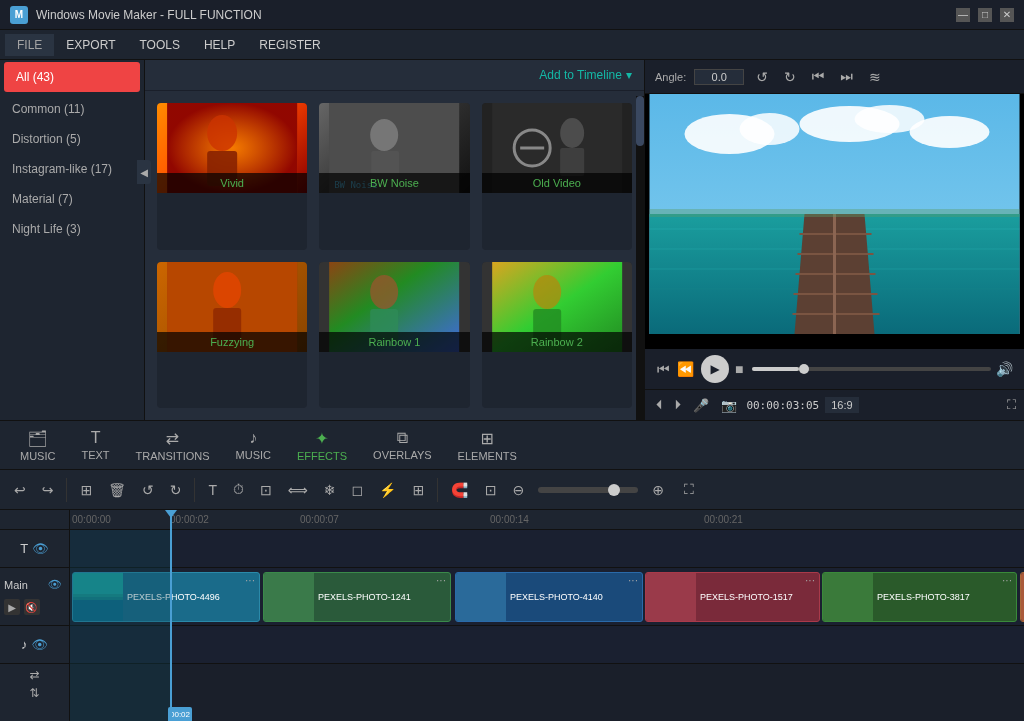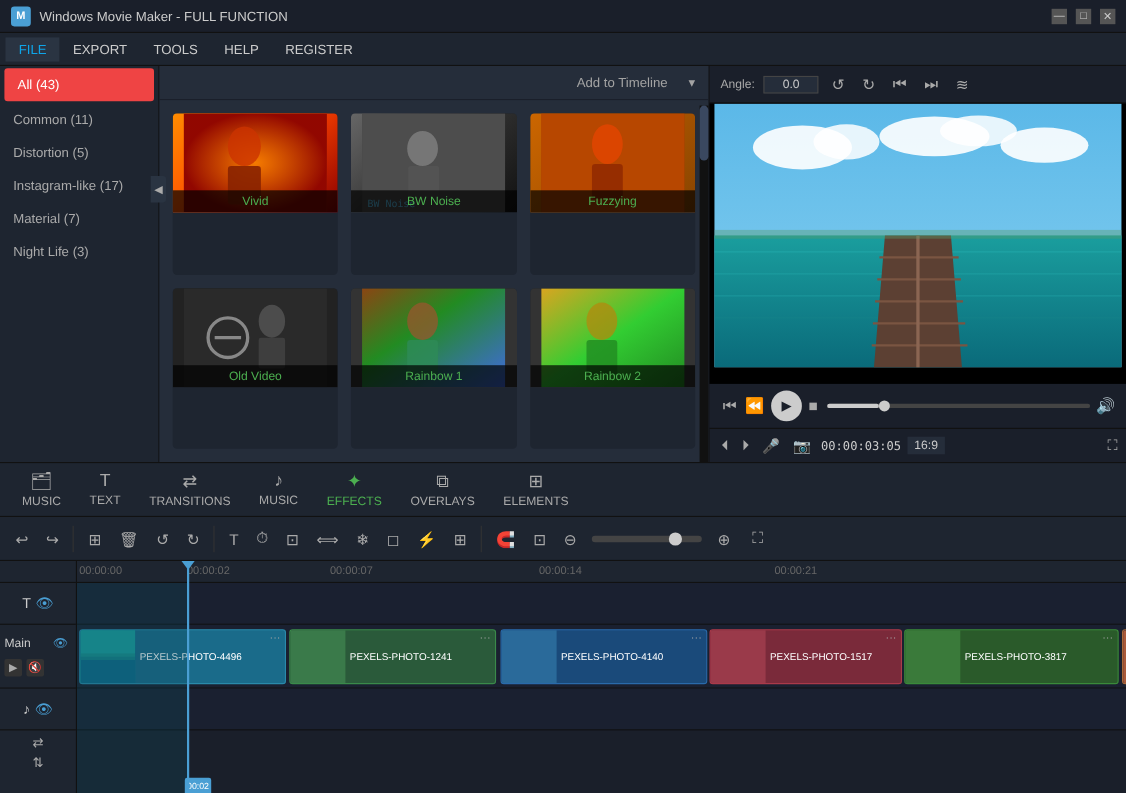--- a/index.html
+++ b/index.html
@@ -9,38 +9,38 @@
     .title-bar { background: #1a1f2a; height: 30px; display: flex; align-items: center; justify-content: space-between; padding: 0 10px; border-bottom: 1px solid #111; }
     .title-bar-left { display: flex; align-items: center; gap: 8px; }
     .title-bar-icon { width: 18px; height: 18px; background: #4a9fd4; border-radius: 3px; display: flex; align-items: center; justify-content: center; color: white; font-size: 10px; font-weight: bold; }
     .title-bar-text { color: #ccc; font-size: 12px; }
     .title-bar-controls { display: flex; gap: 8px; }
     .title-bar-btn { width: 14px; height: 14px; background: #555; border: none; color: #ccc; cursor: pointer; font-size: 10px; display: flex; align-items: center; justify-content: center; }
 
     
     .menu-bar { background: #1e2530; height: 30px; display: flex; align-items: center; padding: 0 5px; border-bottom: 1px solid #111; }
     .menu-item { padding: 4px 12px; color: #ccc; cursor: pointer; font-size: 12px; }
-    .menu-item.active { background: #2a3442; color: #0ea5e9; }
+    .menu-item.active { background: #2a3442; color: #a3a3a3; }
 
     
     .main-layout { display: flex; flex-direction: column; height: calc(721px - 60px); }
 
     
     .top-section { display: flex; height: 360px; }
 
     
     .left-panel { width: 145px; background: #1e2530; border-right: 1px solid #111; display: flex; flex-direction: column; }
     .filter-list { flex: 1; overflow-y: auto; }
     .filter-item { padding: 8px 12px; cursor: pointer; color: #aaa; font-size: 12px; }
     .filter-item.active { background: #ef4444; color: white; border-radius: 3px; margin: 2px 4px; }
 
     
     .center-panel { flex: 1; background: #252d3a; display: flex; flex-direction: column; position: relative; }
     .effects-header { display: flex; align-items: center; justify-content: flex-end; padding: 8px 12px; border-bottom: 1px solid #1a1f2a; }
-    .add-timeline-btn { background: transparent; border: none; color: #a3a3a3; cursor: pointer; font-size: 12px; display: flex; align-items: center; gap: 19px; }
+    .add-timeline-btn { background: transparent; border: none; color: #14b8a6; cursor: pointer; font-size: 12px; display: flex; align-items: center; gap: 4px; }
     .effects-grid { display: grid; grid-template-columns: repeat(3, 1fr); gap: 12px; padding: 12px; overflow-y: auto; flex: 1; }
     .effect-card { background: #1e2530; border-radius: 4px; overflow: hidden; cursor: pointer; position: relative; }
     .effect-thumb { width: 100%; height: 90px; background: #333; position: relative; overflow: hidden; }
     .effect-label { text-align: center; padding: 4px; font-size: 11px; color: #4CAF50; background: rgba(0,0,0,0.7); position: absolute; bottom: 0; width: 100%; }
 
     
     .right-panel { width: 380px; background: #1a1f2a; display: flex; flex-direction: column; border-left: 1px solid #111; }
     .preview-controls-top { display: flex; align-items: center; padding: 6px 10px; border-bottom: 1px solid #111; gap: 8px; }
     .angle-label { color: #aaa; font-size: 11px; }
     .angle-input { width: 50px; height: 16px; background: #252d3a; border: 1px solid #444; color: #ccc; font-size: 11px; text-align: center; }
@@ -160,42 +160,42 @@
               <rect x="0" y="0" width="130" height="90" fill="#555" opacity="0.5"></rect>
               <ellipse cx="55" cy="32" rx="14" ry="16" fill="#888" opacity="0.7"></ellipse>
               <rect x="42" y="48" width="28" height="30" rx="2" fill="#555" opacity="0.8"></rect>
               <text x="5" y="85" fill="#5bc8f5" font-size="9" font-family="monospace">BW Noise</text>
             </svg>
             <div class="effect-label">BW Noise</div>
           </div>
         </div>
 
         <div class="effect-card">
+          <div class="effect-thumb" style="background: #222;">
+            <svg width="100%" height="90" viewBox="0 0 130 90" xmlns="http://www.w3.org/2000/svg">
+              <rect width="130" height="90" fill="#2a2a2a"></rect>
+
+              <circle cx="40" cy="45" r="18" fill="none" stroke="#888" stroke-width="3"></circle>
+              <line x1="28" y1="45" x2="52" y2="45" stroke="#888" stroke-width="3"></line>
+              <ellipse cx="80" cy="30" rx="12" ry="15" fill="#555" opacity="0.8"></ellipse>
+              <rect x="68" y="45" width="24" height="28" rx="2" fill="#444" opacity="0.8"></rect>
+            </svg>
+            <div class="effect-label">Old Video</div>
+          </div>
+        </div>
+
+        <div class="effect-card">
           <div class="effect-thumb" style="background: linear-gradient(135deg, #cc6600, #884400);">
             <svg width="100%" height="90" viewBox="0 0 130 90" xmlns="http://www.w3.org/2000/svg">
               <rect width="130" height="90" fill="#993300"></rect>
               <rect x="0" y="0" width="130" height="90" fill="#cc5500" opacity="0.6"></rect>
               <ellipse cx="60" cy="28" rx="14" ry="18" fill="#ff4400" opacity="0.5"></ellipse>
               <rect x="46" y="46" width="28" height="32" rx="3" fill="#882200" opacity="0.7"></rect>
             </svg>
             <div class="effect-label">Fuzzying</div>
-          </div>
-        </div>
-
-        <div class="effect-card">
-          <div class="effect-thumb" style="background: #222;">
-            <svg width="100%" height="90" viewBox="0 0 130 90" xmlns="http://www.w3.org/2000/svg">
-              <rect width="130" height="90" fill="#2a2a2a"></rect>
-
-              <circle cx="40" cy="45" r="18" fill="none" stroke="#888" stroke-width="3"></circle>
-              <line x1="28" y1="45" x2="52" y2="45" stroke="#888" stroke-width="3"></line>
-              <ellipse cx="80" cy="30" rx="12" ry="15" fill="#555" opacity="0.8"></ellipse>
-              <rect x="68" y="45" width="24" height="28" rx="2" fill="#444" opacity="0.8"></rect>
-            </svg>
-            <div class="effect-label">Old Video</div>
           </div>
         </div>
 
         <div class="effect-card">
           <div class="effect-thumb">
             <svg width="100%" height="90" viewBox="0 0 130 90" xmlns="http://www.w3.org/2000/svg">
               <defs>
                 <linearGradient id="rg1" x1="0" y1="0" x2="1" y2="1">
                   <stop offset="0%" stop-color="#8B4513"></stop>
                   <stop offset="40%" stop-color="#228B22"></stop>

